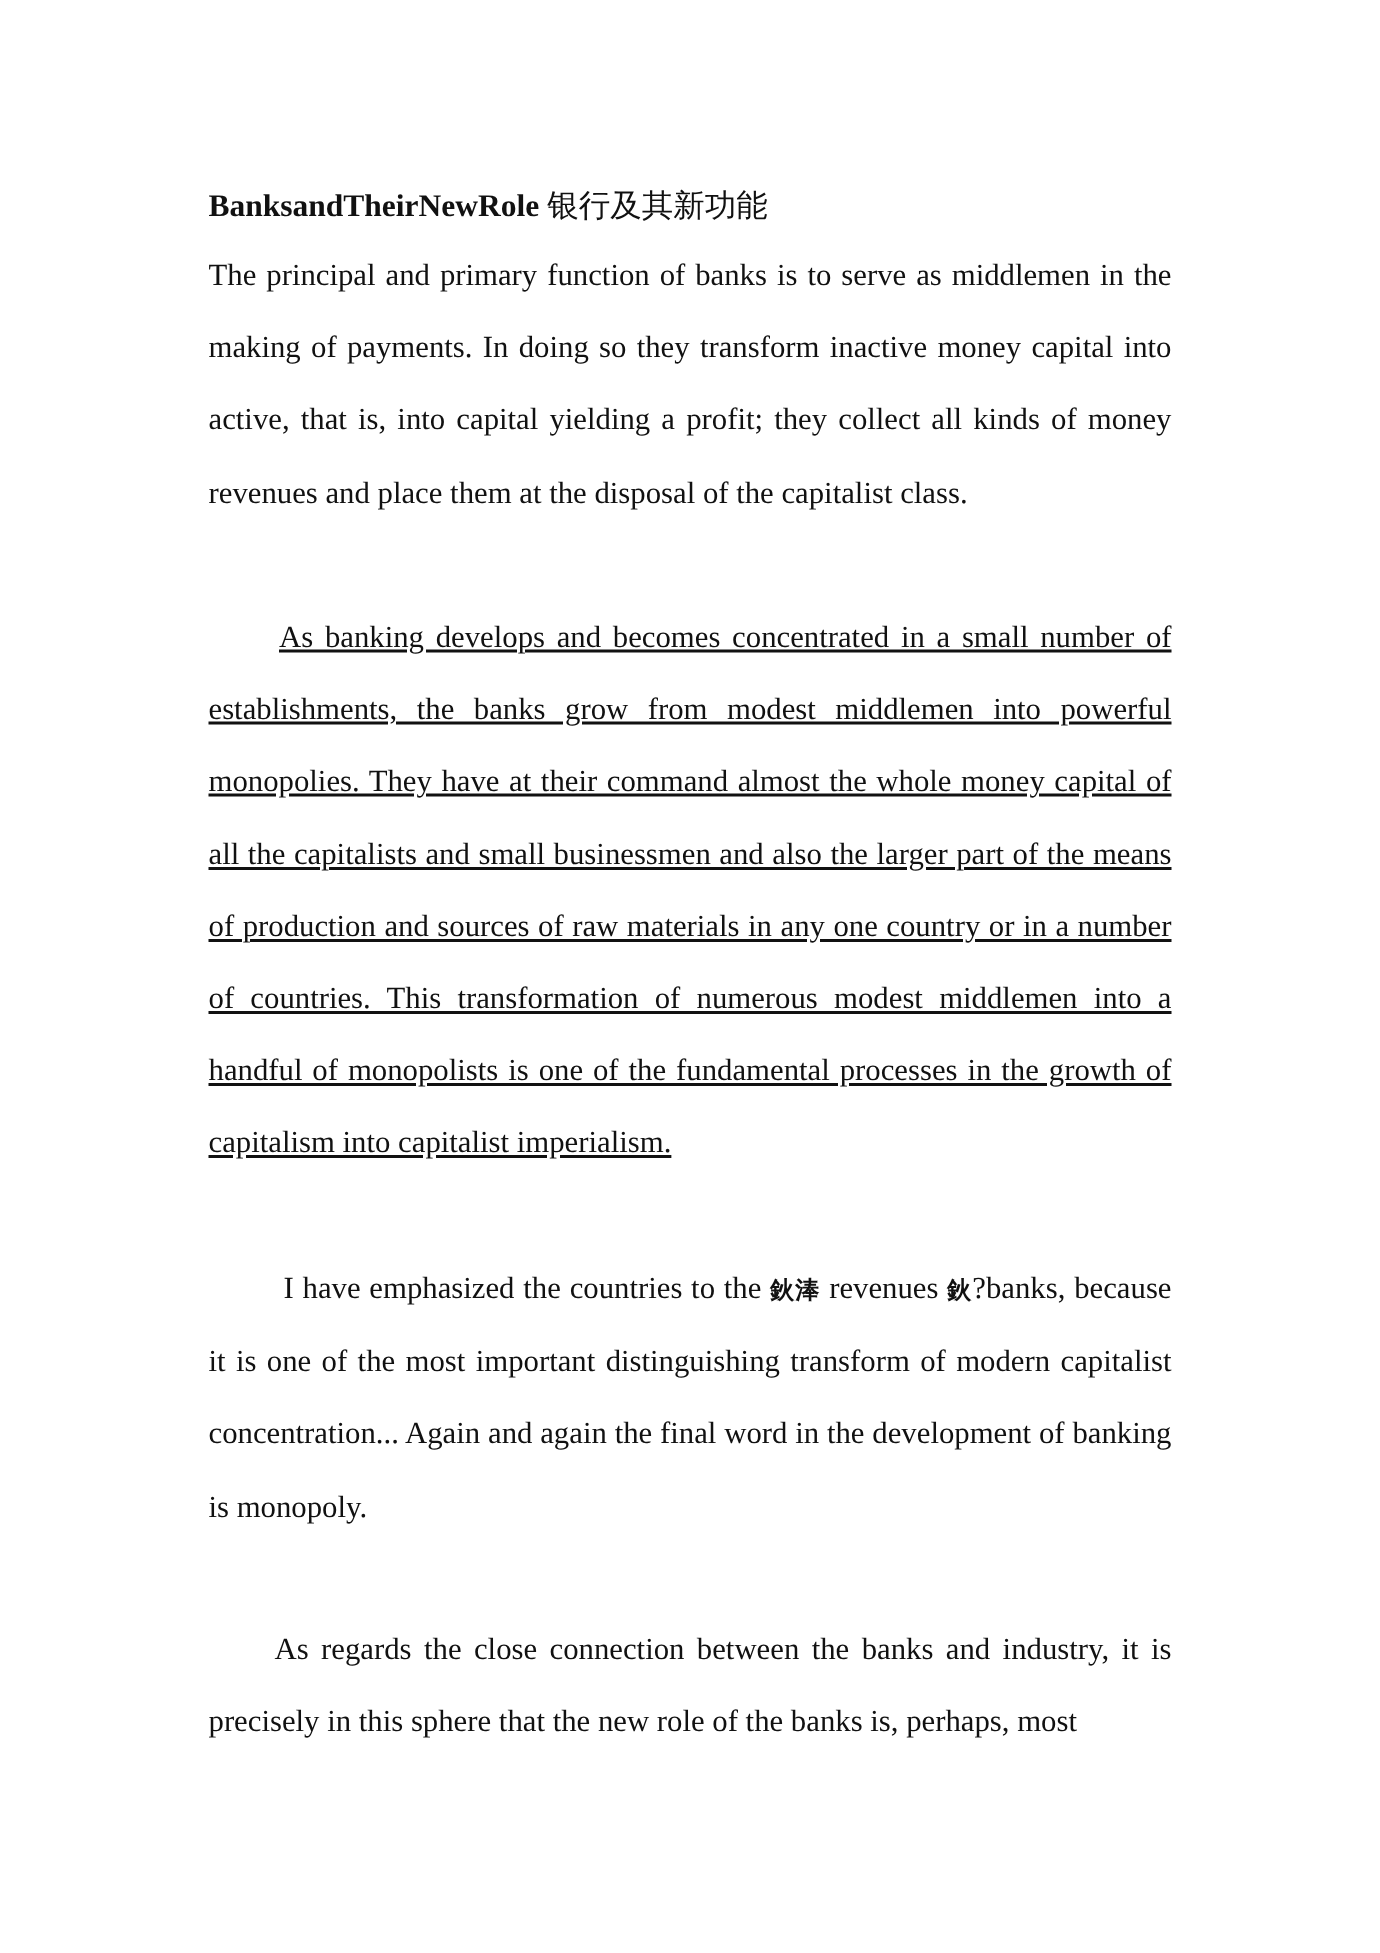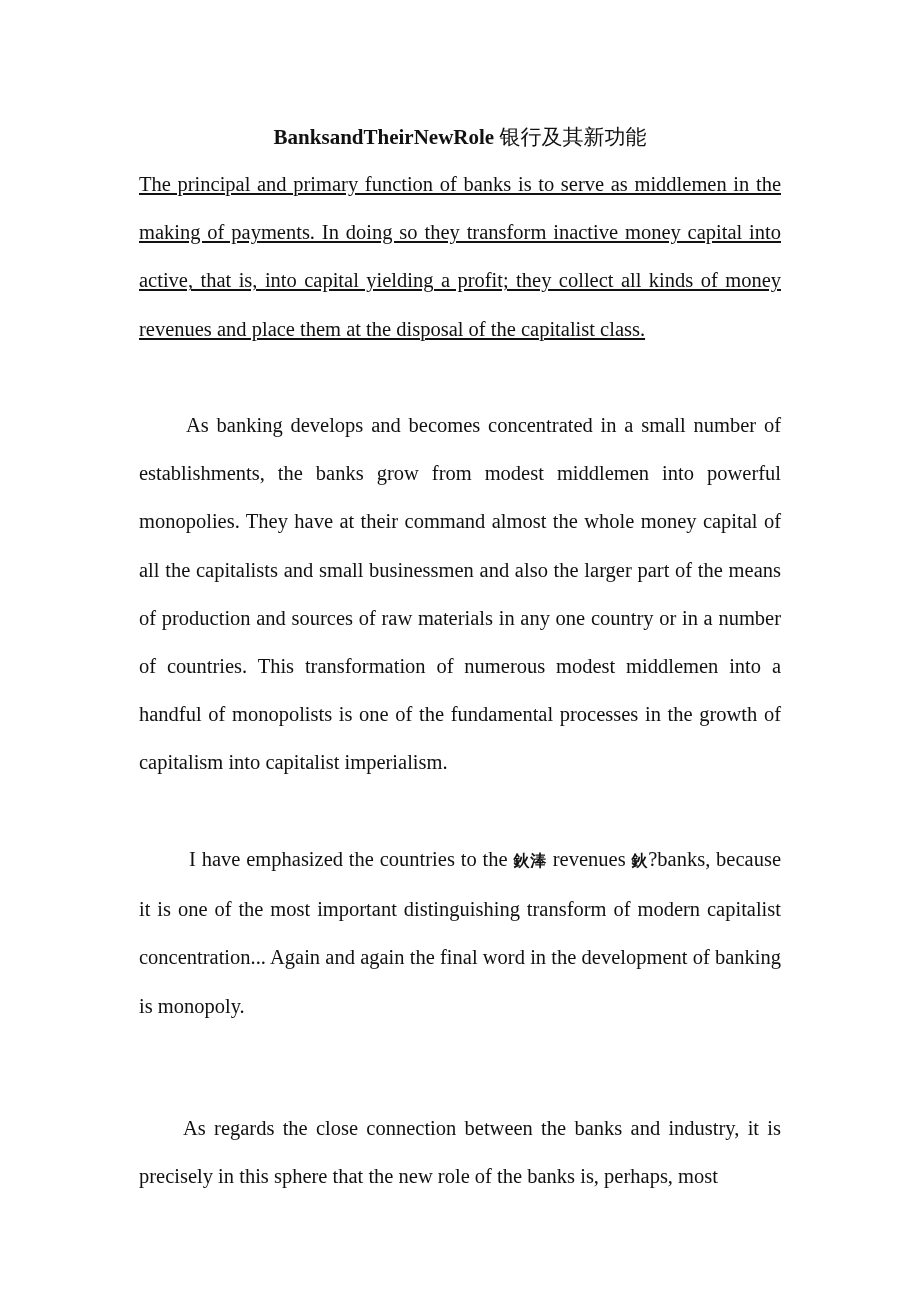--- a/index.html
+++ b/index.html
@@ -19,21 +19,21 @@
       position: absolute;
       left: 139px;
       top: 0;
       width: 642px;
     }
     .title {
       position: absolute;
       top: 121px;
       left: 0;
       width: 642px;
-      text-align: center;
+      text-align: left;
       font-size: 21px;
       font-weight: bold;
       line-height: 32px;
       margin: 0;
     }
     .title .cn {
       font-weight: normal;
       font-family: "DejaVu Sans", sans-serif;
     }
     .para {
@@ -42,24 +42,24 @@
       width: 642px;
       margin: 0;
       font-size: 20.5px;
       line-height: 48.2px;
       text-align: justify;
       text-align-last: left;
     }
     .para.indent { text-indent: 47px; }
     .para.indent2 { text-indent: 50px; }
     .para.indent3 { text-indent: 44px; }
-    #p1 { top: 160px; text-decoration: underline; }
-    #p2 { top: 401px; }
+    #p1 { top: 160px; }
+    #p2 { top: 401px; text-decoration: underline; }
     #p3 { top: 835px; }
-    #p4 { top: 1104px; }
+    #p4 { top: 1076px; }
     .garbled { font-family: "DejaVu Sans", sans-serif; font-size: 16px; font-weight: bold; }
   </style>
 </head>
 <body>
 
 <div class="page">
   <h1 class="title"><span>BanksandTheirNewRole</span> <span class="cn">银行及其新功能</span></h1>
 
   <p class="para" id="p1">The principal and primary function of banks is to serve as middlemen in the making of payments. In doing so they transform inactive money capital into active, that is, into capital yielding a profit; they collect all kinds of money revenues and place them at the disposal of the capitalist class.</p>
 

